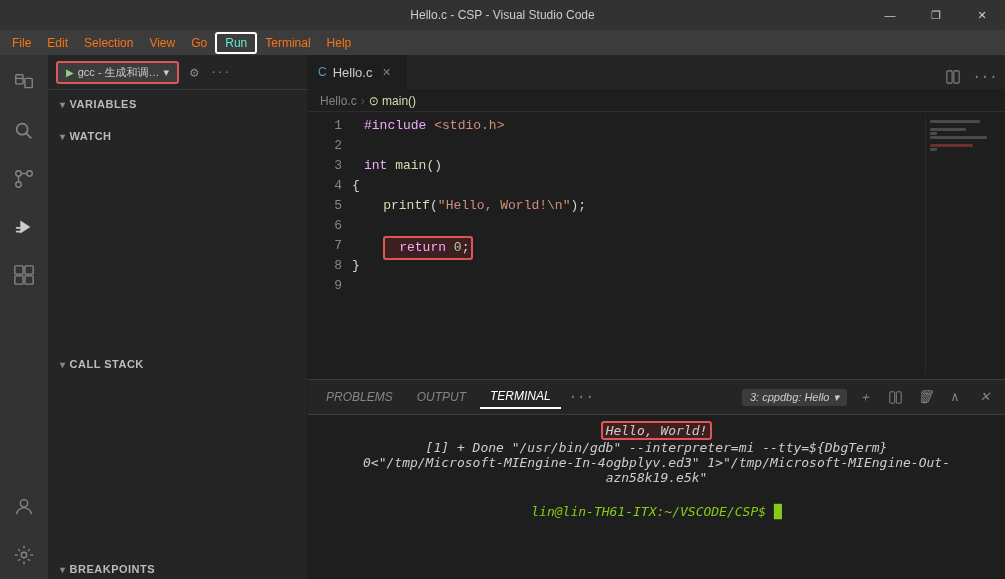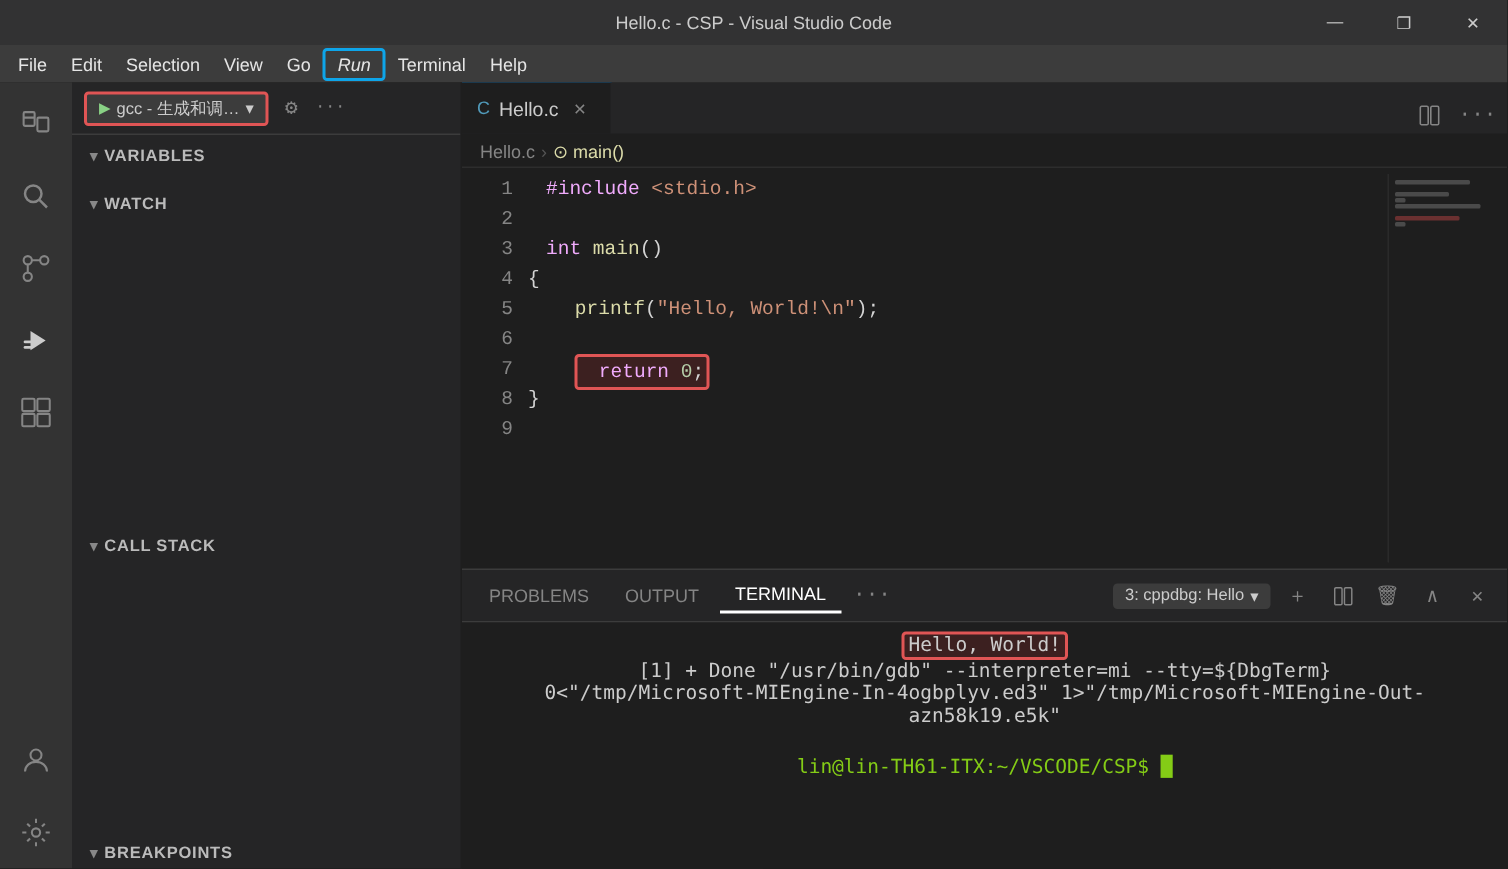--- a/index.html
+++ b/index.html
@@ -54,28 +54,27 @@
       background: #3c3c3c;
       display: flex;
       align-items: center;
       padding: 0 4px;
       font-family: 'Segoe UI', sans-serif;
       font-size: 12px;
     }
     .menu-item {
       padding: 2px 8px;
       cursor: pointer;
-      color: #e5e5e5;
+      color: #f97316;
       border-radius: 3px;
     }
     .menu-item.highlighted {
-      border: 2px solid #0ea5e9;
-      border-radius: 3px;
-      color: #e5e5e5;
-      font-style: italic;
+      border: 2px solid #ffffff;
+      border-radius: 3px;
+      color: #5eead4;
     }
 
     
     .app-body {
       display: flex;
       height: calc(579px - 55px);
     }
 
     
     .activity-bar {
@@ -332,20 +331,21 @@
       background: #3c3c3c;
     }
 
     
     .terminal-area {
       height: 200px;
       background: #1e1e1e;
       border-top: 1px solid #3c3c3c;
       display: flex;
       flex-direction: column;
+      font-style: italic;
     }
     .terminal-tab-bar {
       height: 35px;
       background: #252526;
       display: flex;
       align-items: center;
       padding: 0 8px;
       gap: 4px;
       border-bottom: 1px solid #3c3c3c;
     }

